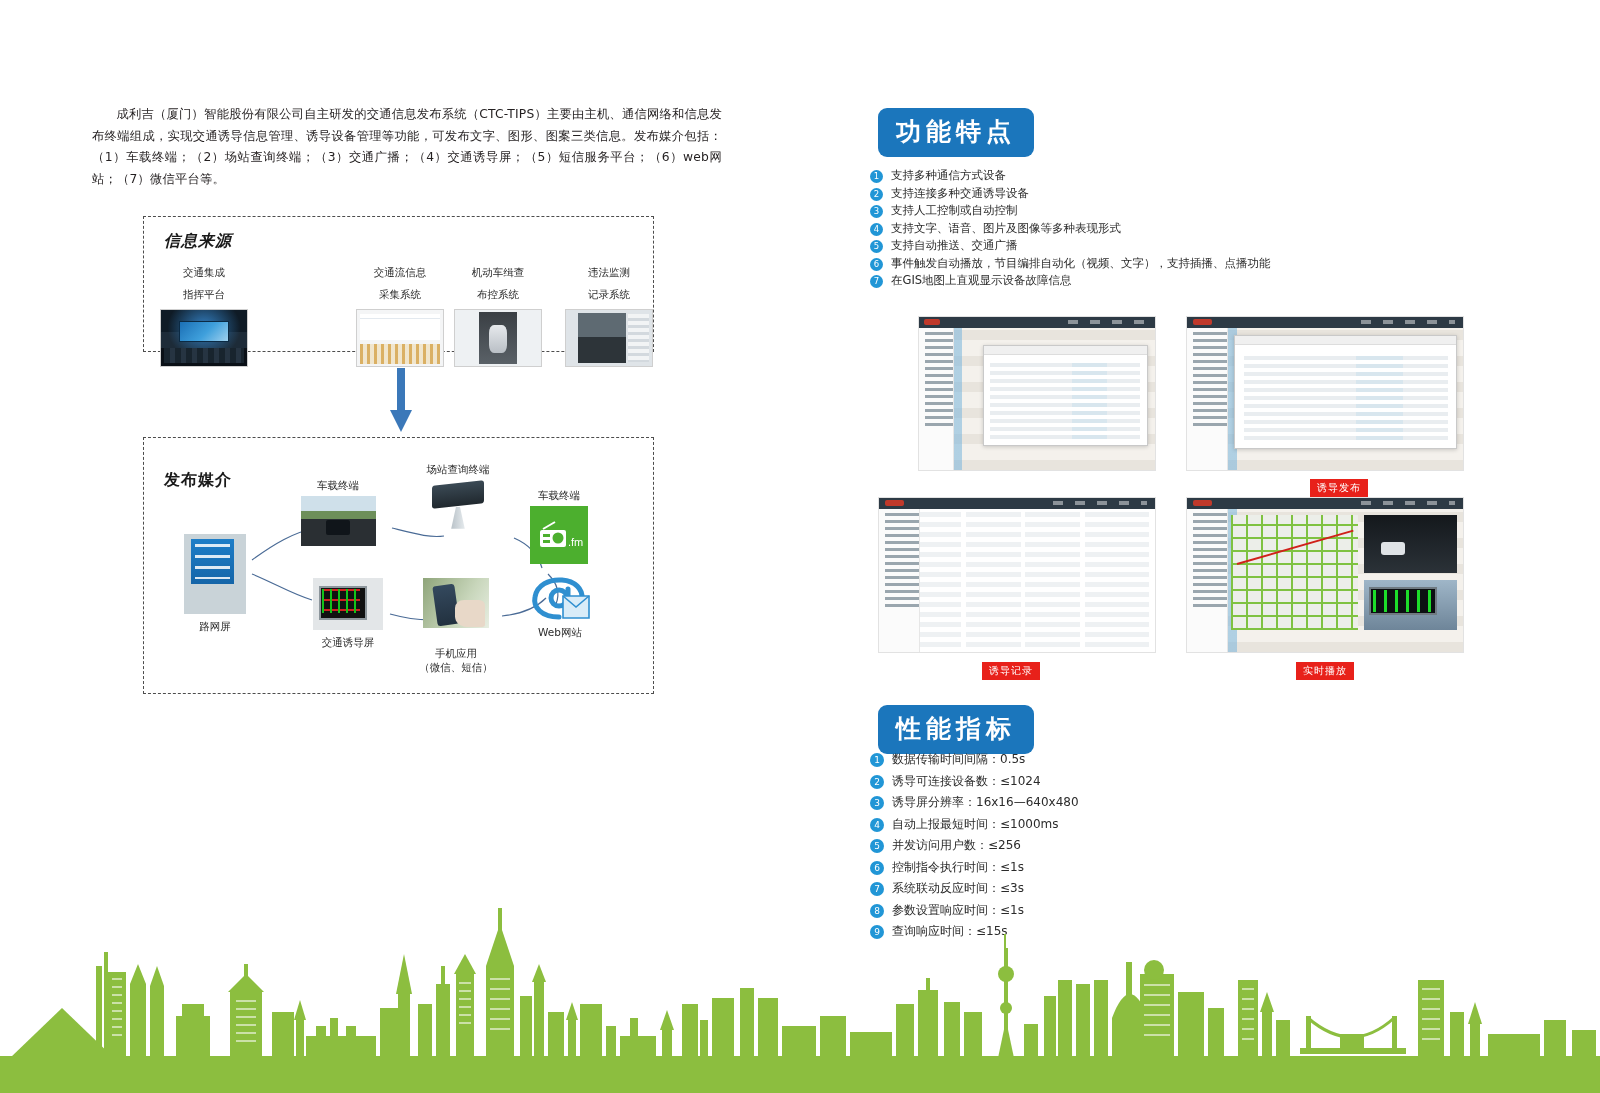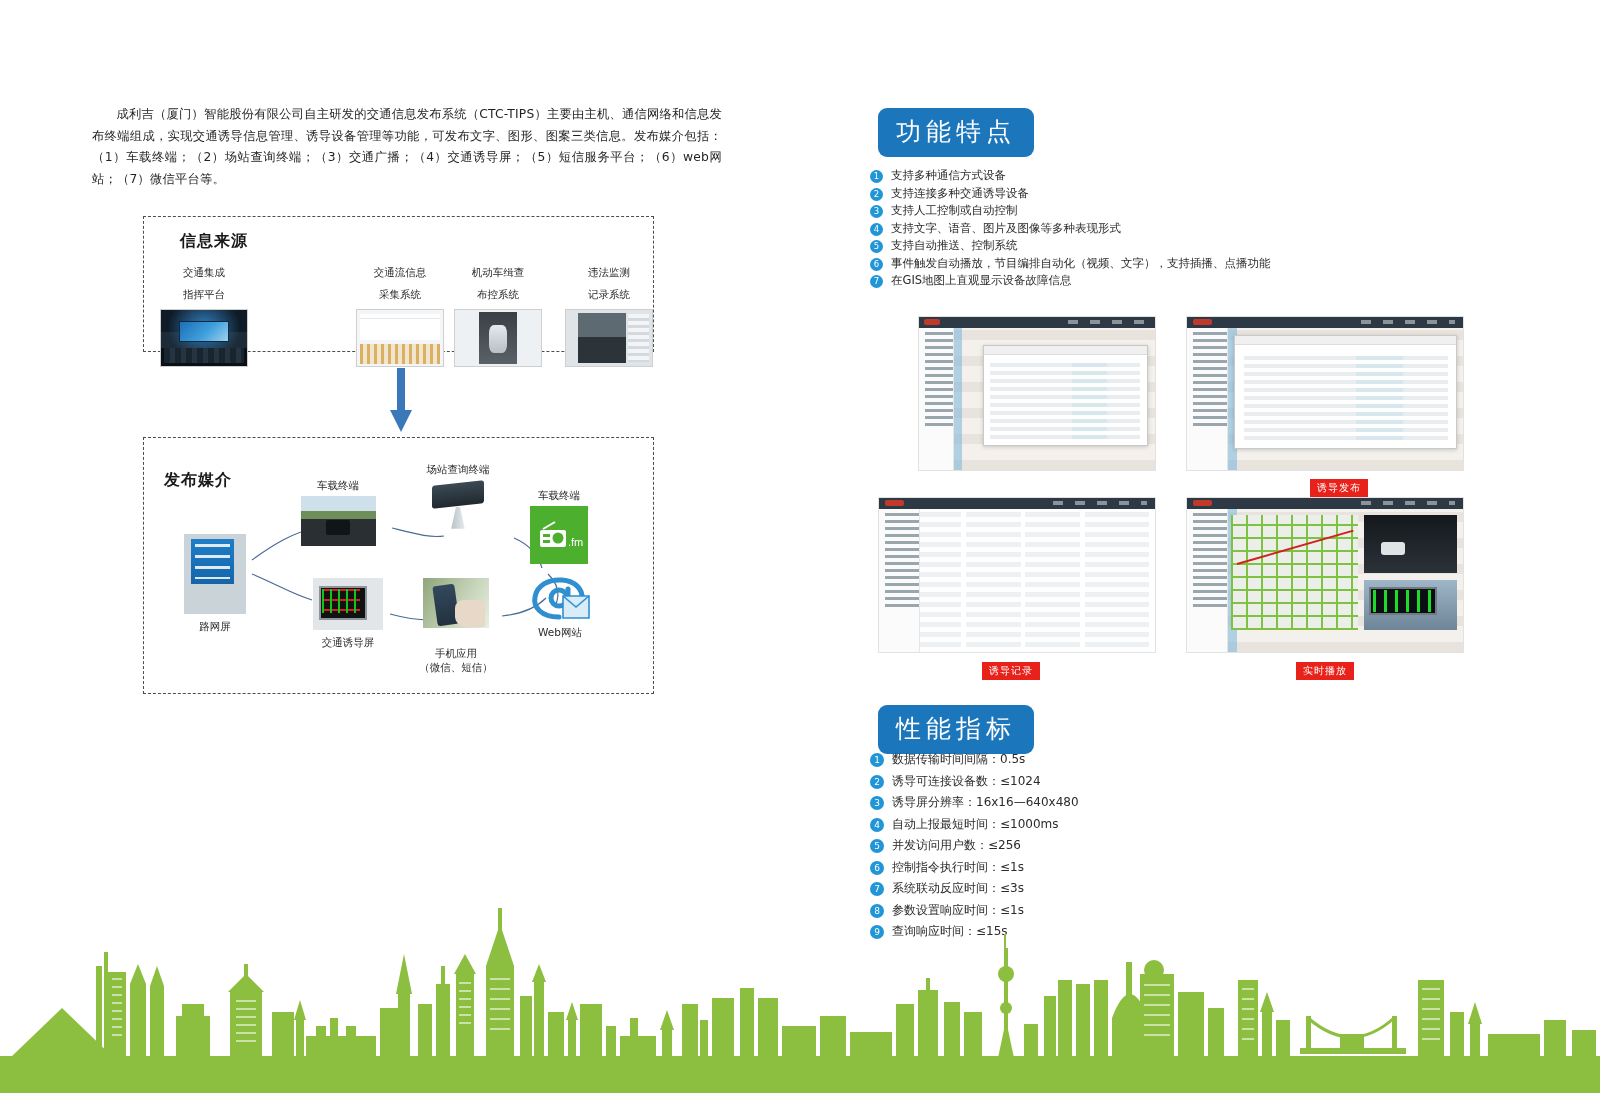--- a/index.html
+++ b/index.html
@@ -19,22 +19,22 @@
     font-size:12.3px; line-height:21.5px; color:#231f20;
     text-align:justify; text-indent:2em; letter-spacing:.2px;
   }
 
   
   #info-source-box {
     position:absolute; left:143px; top:216px; width:511px; height:136px;
     border:1.6px dashed #4d4d4d; background:#fff;
   }
   #info-source-title {
-    position:absolute; left:36px; top:14px;
-    font-size:16px; font-weight:bold; color:#1a1a1a; letter-spacing:1px;
+    position:absolute; left:20px; top:14px;
+    font-size:16px; font-weight:bold; color:#1a1a1a; letter-spacing:1px;font-style:italic;
   }
   .src-item { position:absolute; top:44px; width:92px; text-align:center; }
   .src-label { font-size:10.5px; line-height:22px; color:#2b2b2b; white-space:pre-line; }
   .src-thumb {
     width:88px; height:58px; margin:4px auto 0; border:1px solid #cfcfcf;
     position:relative; overflow:hidden;
   }
 
   
   .th-control {
@@ -175,21 +175,21 @@
 
   .img-web { width:62px; height:46px; position:relative; }
 
   .link-svg { position:absolute; left:0; top:0; pointer-events:none; }
 
   
   #right-column { position:absolute; left:800px; top:0; width:800px; height:1093px; }
 
   .section-badge {
     display:inline-block; background:#1b76bc; color:#fff;
-    font-size:25px; letter-spacing:5px; font-weight:400;
+    font-size:25px; letter-spacing:5px; font-weight:700;
     padding:7px 18px 9px; border-radius:9px;
   }
   #features-badge-wrap { position:absolute; left:878px; top:108px; }
   #perf-badge-wrap { position:absolute; left:878px; top:705px; }
 
   .num-list { position:absolute; }
   .num-row { display:flex; align-items:flex-start; }
   .num-bullet {
     flex:0 0 auto; width:13px; height:13px; border-radius:50%;
     background:#2196d6; color:#fff; font-size:8.5px; line-height:13px;
@@ -404,21 +404,21 @@
   <div class="num-row">
     <span class="num-bullet">3</span>
     <span class="num-text">支持人工控制或自动控制</span>
   </div>
   <div class="num-row">
     <span class="num-bullet">4</span>
     <span class="num-text">支持文字、语音、图片及图像等多种表现形式</span>
   </div>
   <div class="num-row">
     <span class="num-bullet">5</span>
-    <span class="num-text">支持自动推送、控制系统</span>
+    <span class="num-text">支持自动推送、交通广播</span>
   </div>
   <div class="num-row">
     <span class="num-bullet">6</span>
     <span class="num-text">事件触发自动播放，节目编排自动化（视频、文字），支持插播、点播功能</span>
   </div>
   <div class="num-row">
     <span class="num-bullet">7</span>
     <span class="num-text">在GIS地图上直观显示设备故障信息</span>
   </div>
 </div>

